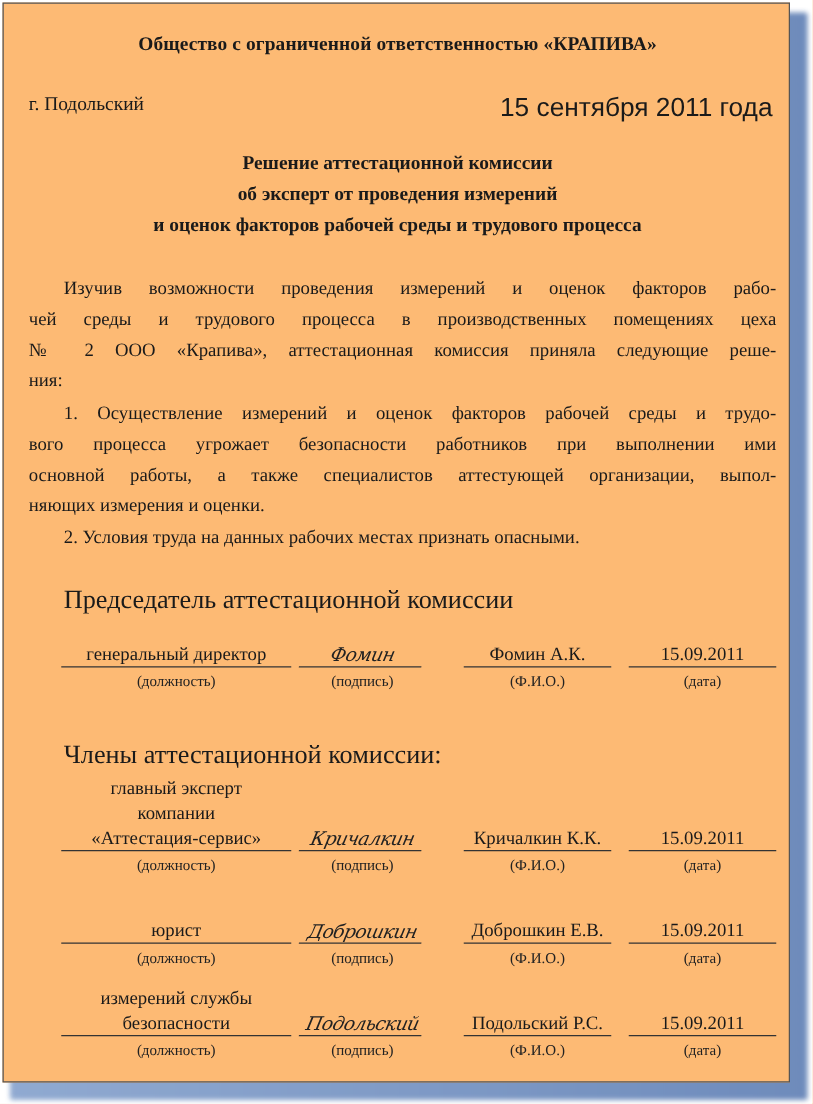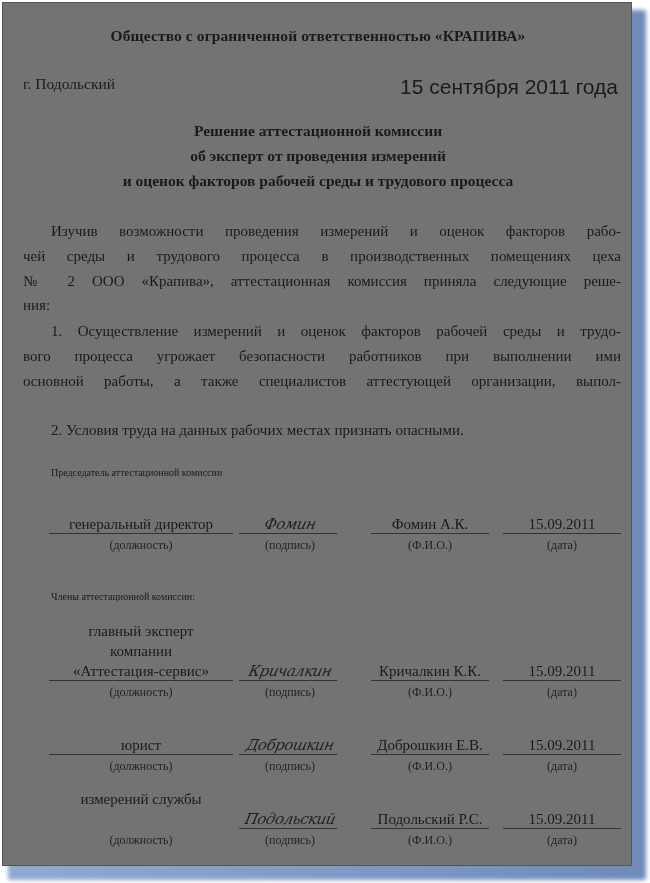--- a/index.html
+++ b/index.html
@@ -2,33 +2,33 @@
 <html><head>
 <meta charset="utf-8">
 <style>
   html, body { margin: 0; padding: 0; background: #ffffff; }
   body { width: 650px; height: 883px; position: relative; overflow: hidden;
          font-family: "DejaVu Serif", "Liberation Serif", serif; color: #1a1a1a; }
   .shadow { position: absolute; left: 8px; top: 10px; width: 638px; height: 870px;
             background: linear-gradient(90deg, #7d9bc9, #5577b0); border-radius: 2px;
             filter: blur(2px); opacity: 0.85; }
   .page { position: absolute; left: 2px; top: 2px; width: 630px; height: 864px;
-          background: #737373; border: 1px solid #555; box-sizing: border-box; }
+          background: #fdba74; border: 1px solid #555; box-sizing: border-box; }
   .abs { position: absolute; white-space: nowrap; }
   .title { left: 0; width: 630px; top: 24px; text-align: center; font-weight: bold;
            font-size: 15.5px; font-family: "Liberation Serif", serif; letter-spacing: 0.1px; }
   .city { left: 20px; top: 72px; font-size: 15.5px; font-family: "Liberation Serif", serif; }
   .date-top { right: 13px; top: 72px; font-size: 21px; font-family: Liberation Sans, sans-serif; }
   .heading { left: 0; width: 630px; text-align: center; font-weight: bold; font-size: 15.5px;
              font-family: "Liberation Serif", serif; }
   .body-line { left: 20px; width: 598px; font-size: 15px; font-family: "Liberation Serif", serif;
                text-align: justify; text-align-last: justify; }
   .body-line.first { padding-left: 28px; width: 570px; }
   .body-line.last { text-align-last: left; }
-  .label { left: 48px; font-size: 10px; font-family: "Liberation Serif", serif; }
+  .label { left: 48px; font-size: 21px; font-family: "Liberation Serif", serif; }
   .field { position: absolute; text-align: center; font-size: 15px; font-family: "Liberation Serif", serif; }
   .uline { border-bottom: 1px solid #333; }
   .caption { position: absolute; text-align: center; font-size: 12px; font-family: "Liberation Serif", serif; color: #222; }
   .sig { position: absolute; text-align: center; font-family: "DejaVu Serif", serif; font-style: italic;
          font-size: 15px; color: #222; letter-spacing: -0.5px; transform: skewX(-12deg); }
   .col-pos { left: 46px; width: 184px; }
   .col-sig { left: 238px; width: 98px; }
   .col-name { left: 368px; width: 118px; }
   .col-date { left: 500px; width: 118px; }
 </style>
@@ -47,20 +47,21 @@
   <div class="abs heading" style="top:169px">и оценок факторов рабочей среды и трудового процесса</div>
 
   <div class="abs body-line first" style="top:220px">Изучив возможности проведения измерений и оценок факторов рабо-</div>
   <div class="abs body-line" style="top:245px">чей среды и трудового процесса в производственных помещениях цеха</div>
   <div class="abs body-line" style="top:270px">№ 2 ООО «Крапива», аттестационная комиссия приняла следующие реше-</div>
   <div class="abs body-line last" style="top:294px">ния:</div>
 
   <div class="abs body-line first" style="top:320px">1. Осуществление измерений и оценок факторов рабочей среды и трудо-</div>
   <div class="abs body-line" style="top:345px">вого процесса угрожает безопасности работников при выполнении ими</div>
   <div class="abs body-line" style="top:370px">основной работы, а также специалистов аттестующей организации, выпол-</div>
+  <div class="abs body-line last" style="top:394px">няющих измерения и оценки.</div>
 
   <div class="abs body-line first last" style="top:419px">2. Условия труда на данных рабочих местах признать опасными.</div>
 
   <div class="abs label" style="top:464px">Председатель аттестационной комиссии</div>
 
   <div class="field uline col-pos" style="top:513px">генеральный директор</div>
   <div class="sig col-sig uline" style="top:512px">Фомин</div>
   <div class="field uline col-name" style="top:513px">Фомин А.К.</div>
   <div class="field uline col-date" style="top:513px">15.09.2011</div>
   <div class="caption col-pos" style="top:535px">(должность)</div>
@@ -84,20 +85,21 @@
   <div class="field uline col-pos" style="top:734px">юрист</div>
   <div class="sig uline col-sig" style="top:733px">Доброшкин</div>
   <div class="field uline col-name" style="top:734px">Доброшкин Е.В.</div>
   <div class="field uline col-date" style="top:734px">15.09.2011</div>
   <div class="caption col-pos" style="top:756px">(должность)</div>
   <div class="caption col-sig" style="top:756px">(подпись)</div>
   <div class="caption col-name" style="top:756px">(Ф.И.О.)</div>
   <div class="caption col-date" style="top:756px">(дата)</div>
 
   <div class="field col-pos" style="top:788px">измерений службы</div>
+  <div class="field uline col-pos" style="top:808px">безопасности</div>
   <div class="sig uline col-sig" style="top:807px">Подольский</div>
   <div class="field uline col-name" style="top:808px">Подольский Р.С.</div>
   <div class="field uline col-date" style="top:808px">15.09.2011</div>
   <div class="caption col-pos" style="top:830px">(должность)</div>
   <div class="caption col-sig" style="top:830px">(подпись)</div>
   <div class="caption col-name" style="top:830px">(Ф.И.О.)</div>
   <div class="caption col-date" style="top:830px">(дата)</div>
 
 </div>
 

